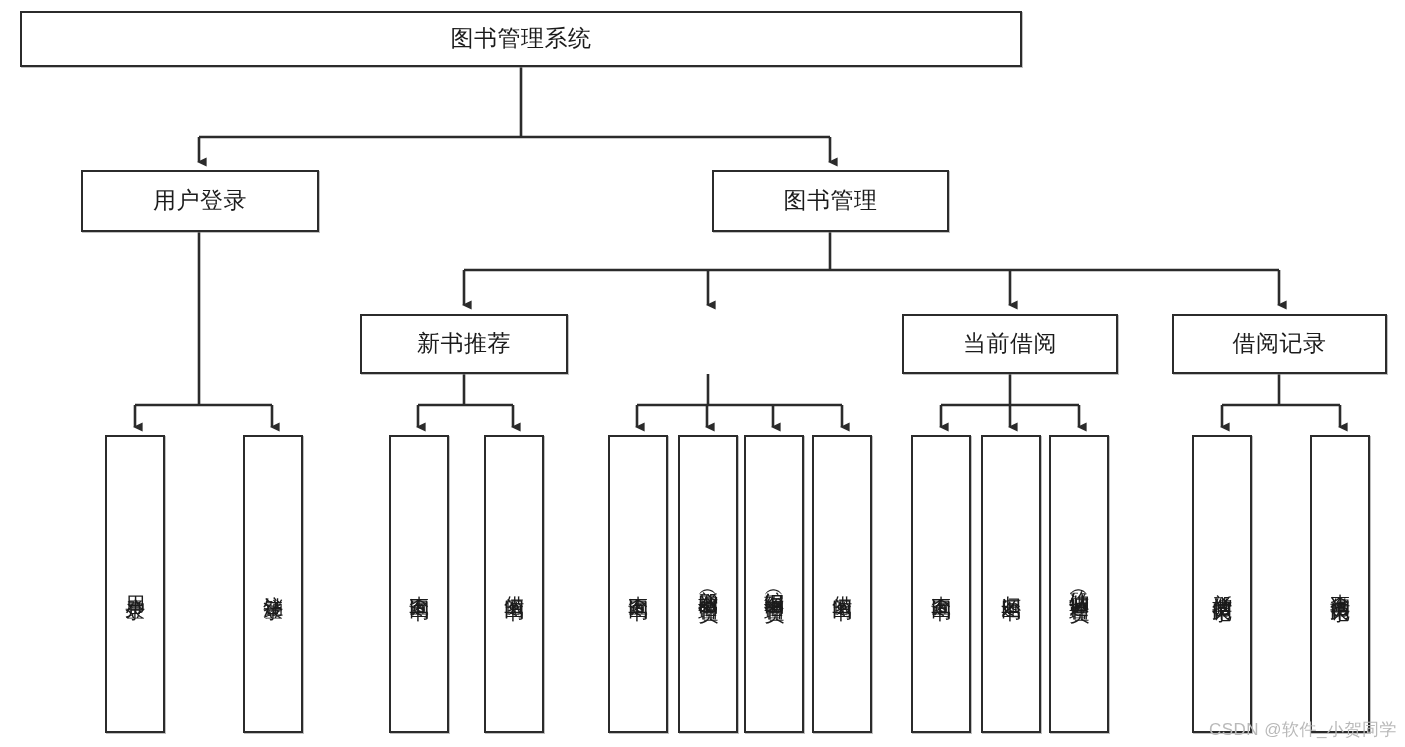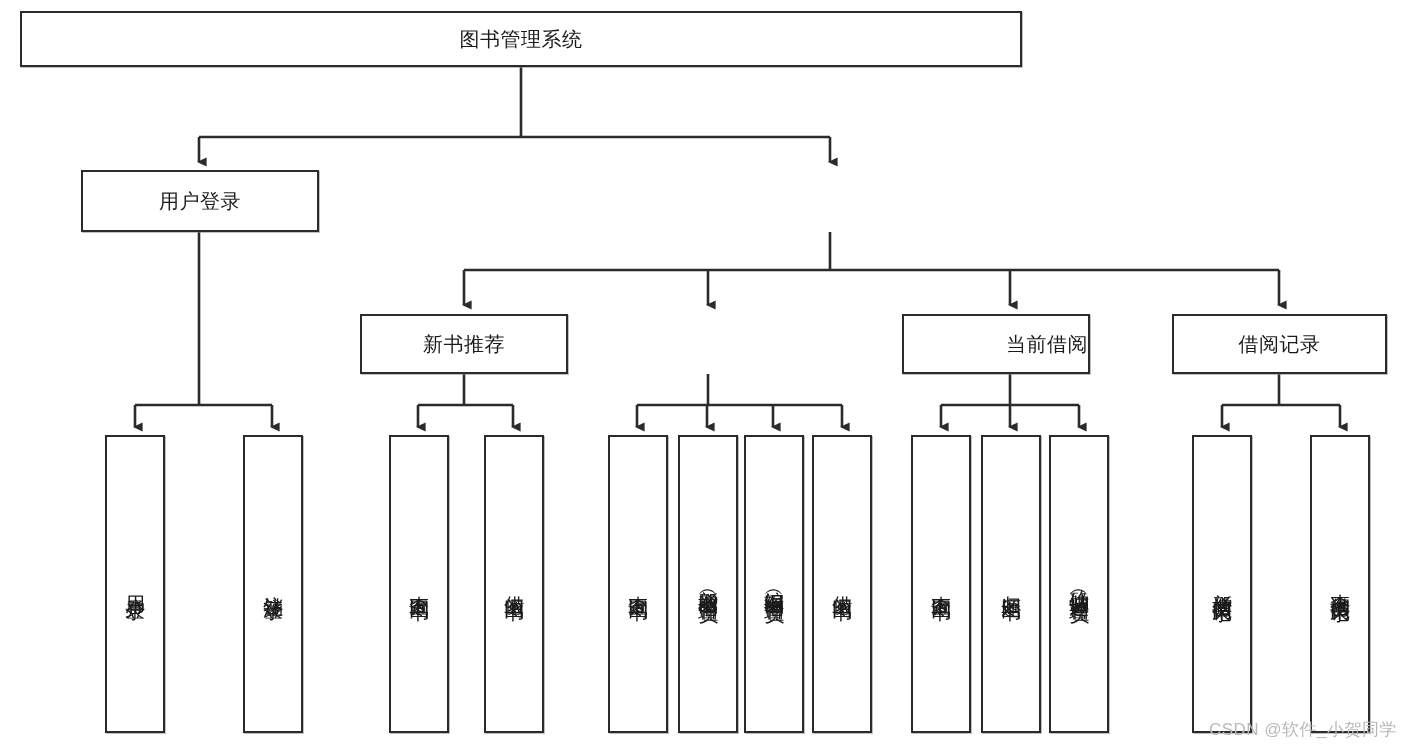--- a/index.html
+++ b/index.html
@@ -18,21 +18,21 @@
     position:absolute;
     box-sizing:border-box;
     background:#ffffff;
     border:2.5px solid #2b2b2b;
     display:flex;
     align-items:center;
     justify-content:center;
     box-shadow:1px 1px 0 rgba(140,140,140,.55);
   }
   .node .lbl{
-    font-size:20px;
+    font-size:23px;
     line-height:1.1;
     letter-spacing:.5px;
     color:#1b1b1b;
     white-space:nowrap;
   }
   
   .node.vert{
     align-items:center;
     justify-content:center;
   }
@@ -110,25 +110,28 @@
     </g>
   </svg>
 
   <div class="node" style="left:20px;top:11px;width:1002px;height:56px;">
     <span class="lbl">图书管理系统</span>
   </div>
 
   <div class="node" style="left:81px;top:170px;width:238px;height:62px;">
     <span class="lbl">用户登录</span>
   </div>
+  <div class="node" style="left:712px;top:170px;width:237px;height:62px;">
+    <span class="lbl">图书管理</span>
+  </div>
 
   <div class="node" style="left:360px;top:314px;width:208px;height:60px;">
     <span class="lbl">新书推荐</span>
   </div>
-  <div class="node" style="left:902px;top:314px;width:188px;height:60px;justify-content:flex-end;">
+  <div class="node" style="left:902px;top:314px;width:216px;height:60px;">
     <span class="lbl">当前借阅</span>
   </div>
   <div class="node" style="left:1172px;top:314px;width:215px;height:60px;justify-content:center;">
     <span class="lbl">借阅记录</span>
   </div>
 
   <div class="node vert" style="left:105px;top:435px;width:60px;height:298px;">
     <span class="lbl">用户登录</span>
   </div>
   <div class="node vert" style="left:243px;top:435px;width:60px;height:298px;">

